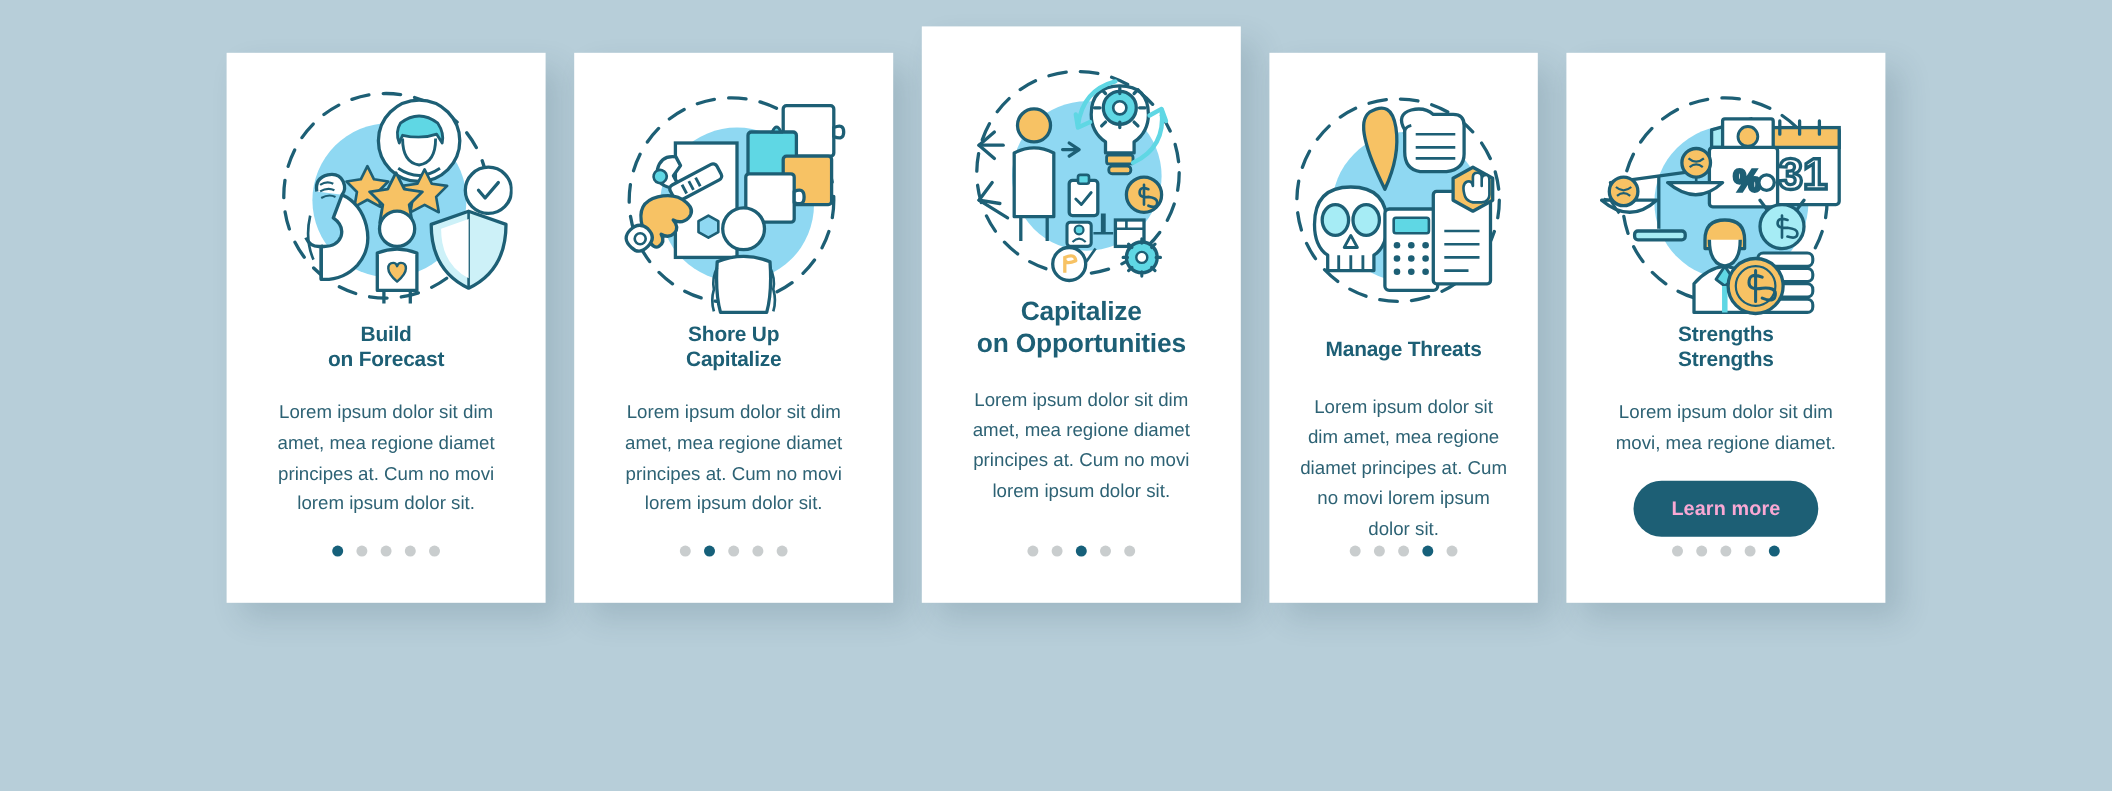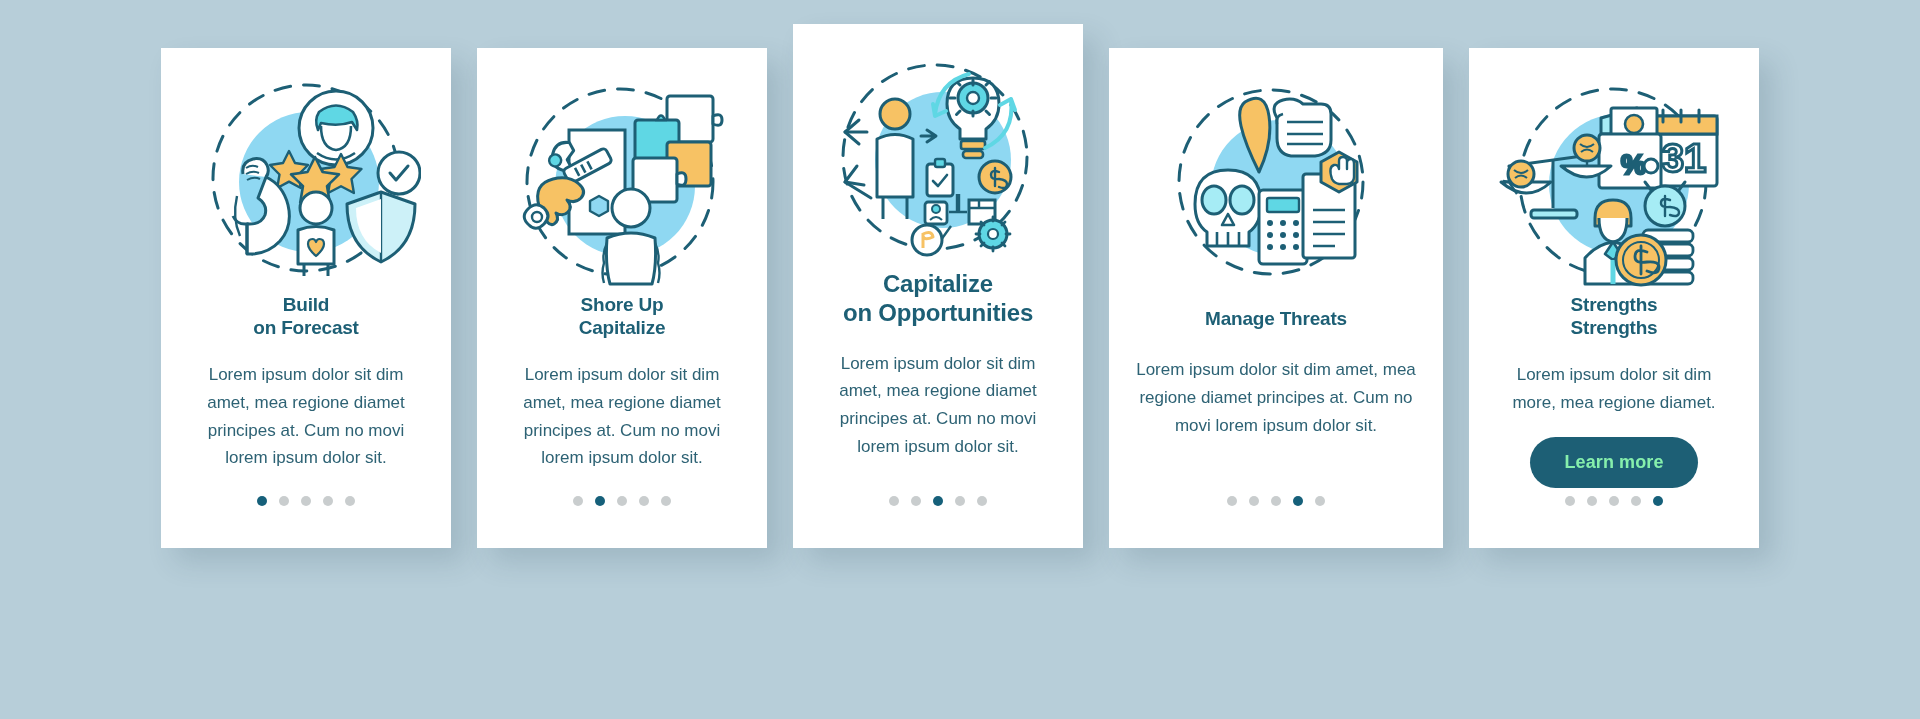--- a/index.html
+++ b/index.html
@@ -29,21 +29,21 @@
     display: flex;
     flex-direction: column;
     align-items: center;
     flex: 0 0 auto;
   }
 
   
   .card.c1 { width: 290px; height: 500px; margin-top: 48px; }
   .card.c2 { width: 290px; height: 500px; margin-top: 48px; }
   .card.c3 { width: 290px; height: 524px; margin-top: 24px; }
-  .card.c4 { width: 334px; height: 500px; margin-top: 48px; }
+  .card.c4 { width: 244px; height: 500px; margin-top: 48px; }
   .card.c5 { width: 290px; height: 500px; margin-top: 48px; }
 
   .gap { flex: 0 0 26px; }
 
   
   .illo-wrap {
     width: 230px;
     height: 215px;
     margin-top: 30px;
     position: relative;
@@ -80,21 +80,21 @@
 
   
   .btn-row {
     margin-top: 20px;
     display: flex;
     justify-content: center;
     width: 100%;
   }
   .learn-btn {
     background: #1d5f75;
-    color: #86efac;
+    color: #f9a8d4;
     font-size: 18px;
     font-weight: bold;
     border: none;
     border-radius: 26px;
     padding: 15px 34px;
     cursor: pointer;
     font-family: "Liberation Sans", sans-serif;
     letter-spacing: 0.1px;
   }
 
@@ -407,21 +407,21 @@
 
         <circle cx="142" cy="182" r="25" fill="#f7c264" stroke="#1d5f75" stroke-width="3"></circle>
         <circle cx="142" cy="182" r="18" fill="none" stroke="#1d5f75" stroke-width="2"></circle>
         <path d="M142 168 l0 28 M148 174 q-12 -5 -12 5 q0 7 12 5 q12 -1 12 5 q0 9 -12 4" fill="none" stroke="#1d5f75" stroke-width="2.8" stroke-linecap="round"></path>
       </svg>
     </div>
     <div class="title">
       <div>Strengths</div>
       <div>Strengths</div>
     </div>
-    <div class="body-text">Lorem ipsum dolor sit dim more, mea regione diamet.</div>
+    <div class="body-text">Lorem ipsum dolor sit dim movi, mea regione diamet.</div>
     <div class="btn-row">
       <button class="learn-btn">Learn more</button>
     </div>
     <div class="dots">
       <span class="dot"></span>
       <span class="dot"></span>
       <span class="dot"></span>
       <span class="dot"></span>
       <span class="dot active"></span>
     </div>

